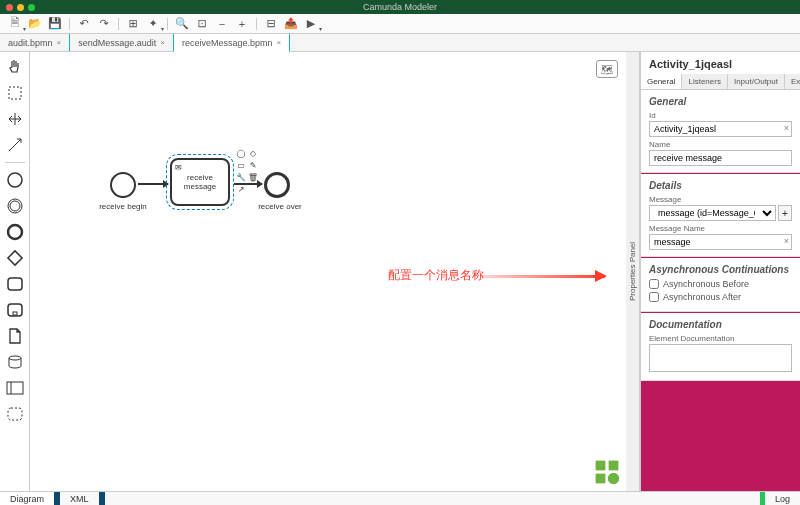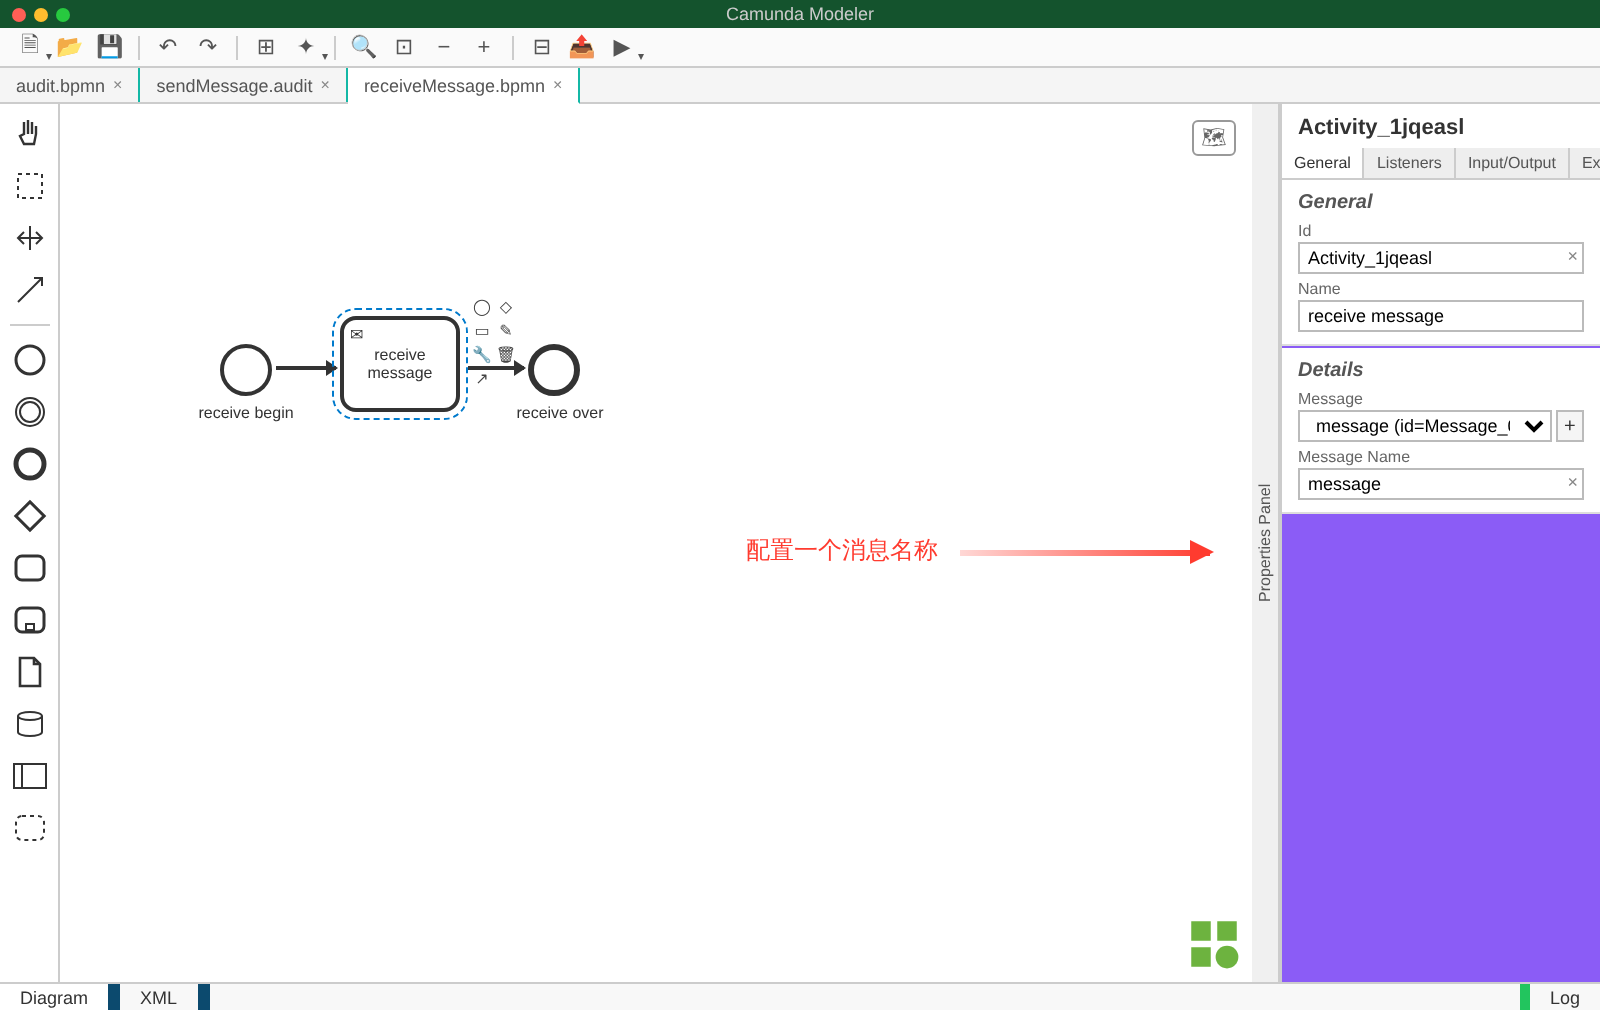--- a/index.html
+++ b/index.html
@@ -44,32 +44,32 @@
   .bpmn-arrow2 { position: absolute; left: 204px; top: 131px; width: 28px; height: 2px; background: #333; }
   .bpmn-arrow2::after { content: ""; position: absolute; right: -1px; top: -3px; border-left: 6px solid #333; border-top: 4px solid transparent; border-bottom: 4px solid transparent; }
   .bpmn-end { position: absolute; left: 234px; top: 120px; width: 26px; height: 26px; border: 3px solid #333; border-radius: 50%; }
   .bpmn-end-label { position: absolute; left: 220px; top: 150px; font-size: 8px; color: #333; width: 60px; text-align: center; }
   
   
   .ctx-pad { position: absolute; left: 206px; top: 96px; display: grid; grid-template-columns: repeat(2, 10px); gap: 2px; }
   .ctx-pad span { width: 10px; height: 10px; font-size: 8px; display: flex; align-items: center; justify-content: center; color: #444; }
   
   
-  .annot-text { position: absolute; left: 343px; top: 215px; color: #ff3b2f; font-size: 12px; font-weight: 500; text-align: center; }
+  .annot-text { position: absolute; left: 358px; top: 215px; color: #ff3b2f; font-size: 12px; font-weight: 500; text-align: center; }
   .annot-arrow { position: absolute; left: 450px; top: 223px; width: 125px; height: 3px; background: linear-gradient(to right, rgba(255,59,47,0.2), #ff3b2f); }
   .annot-arrow::after { content: ""; position: absolute; right: -2px; top: -5px; border-left: 12px solid #ff3b2f; border-top: 6px solid transparent; border-bottom: 6px solid transparent; }
   
   
   .logo { position: absolute; right: 6px; bottom: 6px; width: 26px; height: 26px; }
   .logo svg { width: 100%; height: 100%; }
   
   
   .props-wrap { display: flex; }
   .props-toggle { width: 14px; background: #f0f0f0; border-left: 1px solid #ccc; display: flex; align-items: center; justify-content: center; writing-mode: vertical-rl; transform: rotate(180deg); font-size: 8px; color: #555; cursor: pointer; }
-  .props { width: 160px; border-left: 1px solid #ccc; background: #8b5cf6; display: flex; flex-direction: column; overflow: hidden; }
+  .props { width: 160px; border-left: 1px solid #ccc; background: #be185d; display: flex; flex-direction: column; overflow: hidden; }
   .props-title { padding: 6px 8px 4px; font-weight: bold; font-size: 11px; color: #333; background: #fff; }
   .props-tabs { display: flex; border-bottom: 1px solid #ccc; background: #eee; font-size: 8px; }
   .ptab { padding: 3px 6px; border-right: 1px solid #ccc; cursor: pointer; color: #555; white-space: nowrap; }
   .ptab.active { background: #fff; color: #333; }
   
   .pgroup { padding: 6px 8px; border-bottom: 1px solid #ddd; background: #fff; margin-bottom: 1px; }
   .pgroup-title { font-weight: bold; font-style: italic; font-size: 10px; color: #555; margin-bottom: 4px; }
   .pfield-label { font-size: 8px; color: #666; margin: 3px 0 1px; }
   .pfield-row { display: flex; align-items: center; gap: 2px; }
   .pfield { width: 100%; height: 16px; border: 1px solid #bbb; padding: 0 16px 0 4px; font-size: 9px; background: #fff; position: relative; }
@@ -286,21 +286,37 @@
           </select>
           <div class="pfield-add">+</div>
         </div>
         <div class="pfield-label">Message Name</div>
         <div class="pfield-wrap">
           <input class="pfield" value="message" style="">
           <span class="pfield-clear">×</span>
         </div>
       </div>
 
-
+      <div class="pgroup">
+        <div class="pgroup-title">Asynchronous Continuations</div>
+        <label class="pcheck">
+          <input type="checkbox" style="">
+            <span>Asynchronous Before</span>
+        </label>
+        <label class="pcheck">
+          <input type="checkbox" style="">
+            <span>Asynchronous After</span>
+        </label>
+      </div>
+
+      <div class="pgroup">
+        <div class="pgroup-title">Documentation</div>
+        <div class="pfield-label">Element Documentation</div>
+        <textarea class="ptextarea" style=""></textarea>
+      </div>
     </div>
   </div>
 </div>
 
 <div class="footer">
   <div class="ftab active">Diagram</div>
   <div class="ftab">XML</div>
   <div class="flog">Log</div>
 </div>
 

